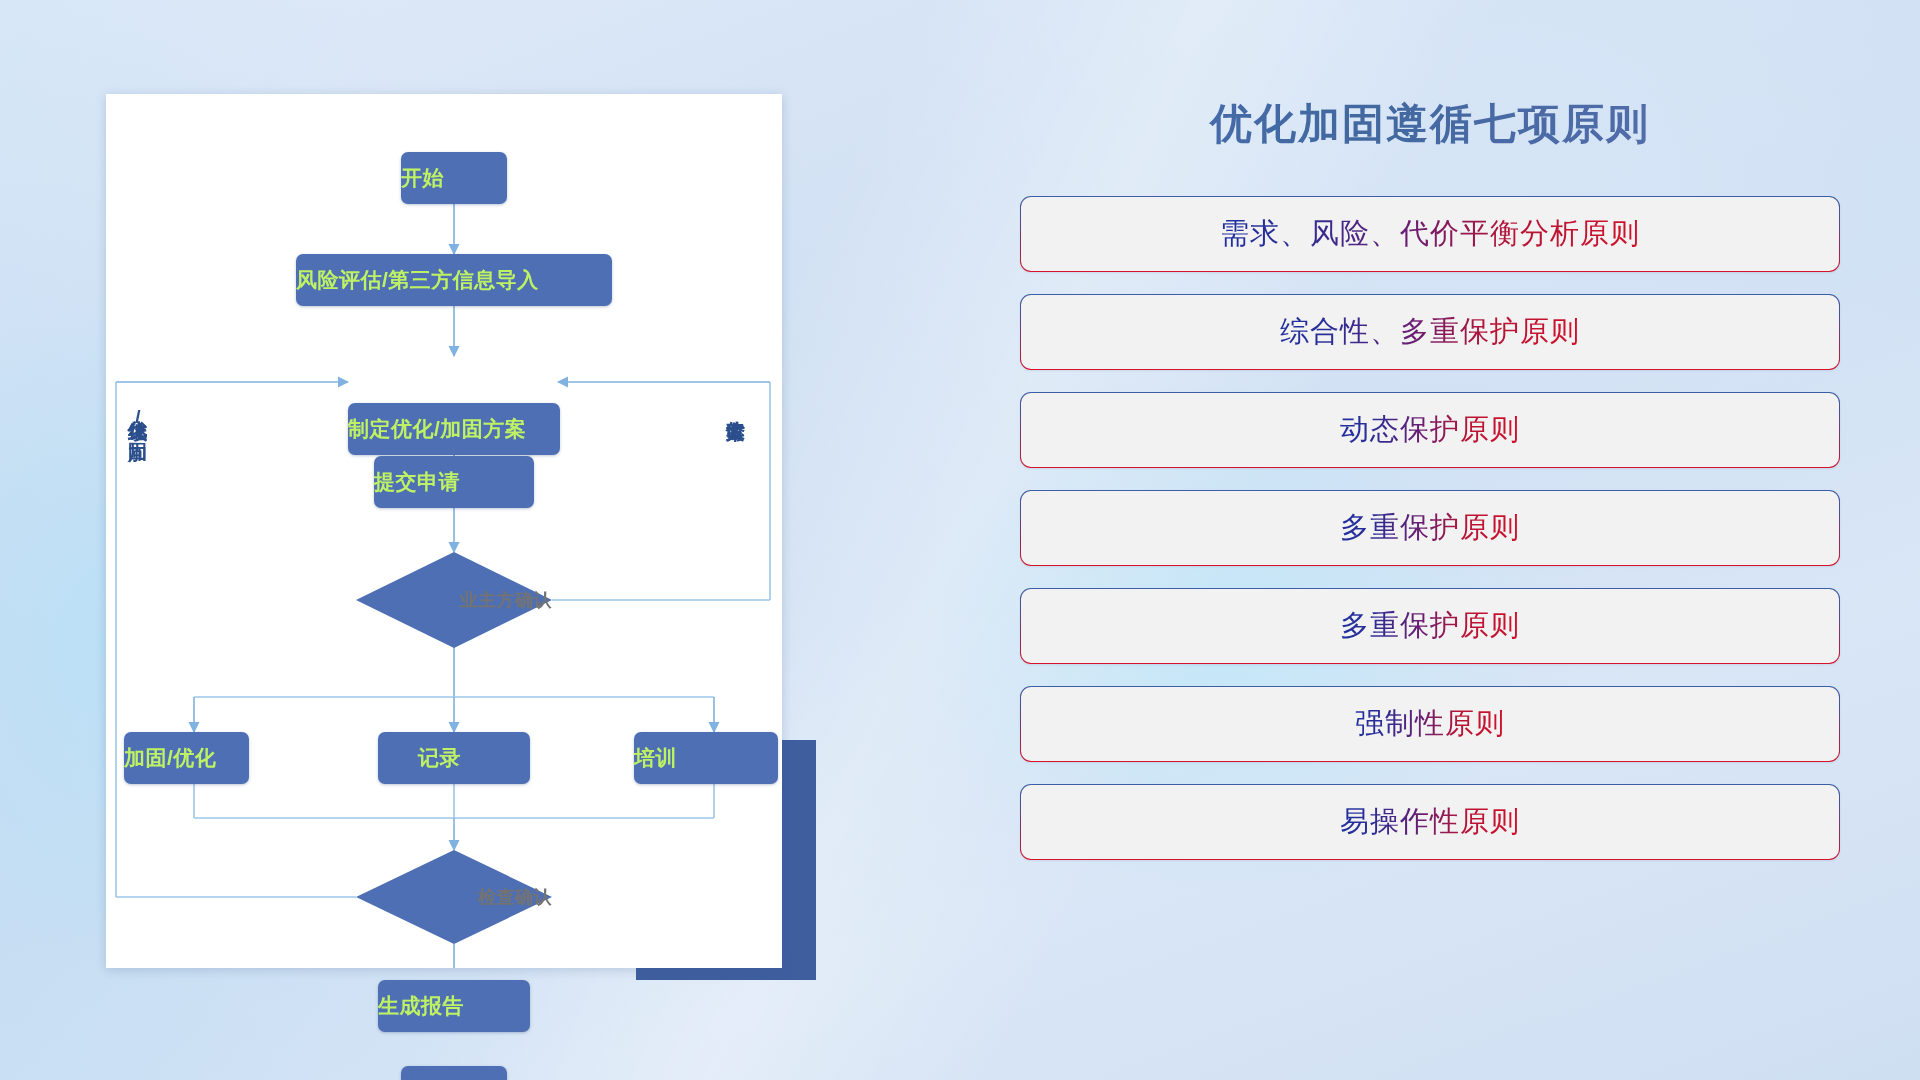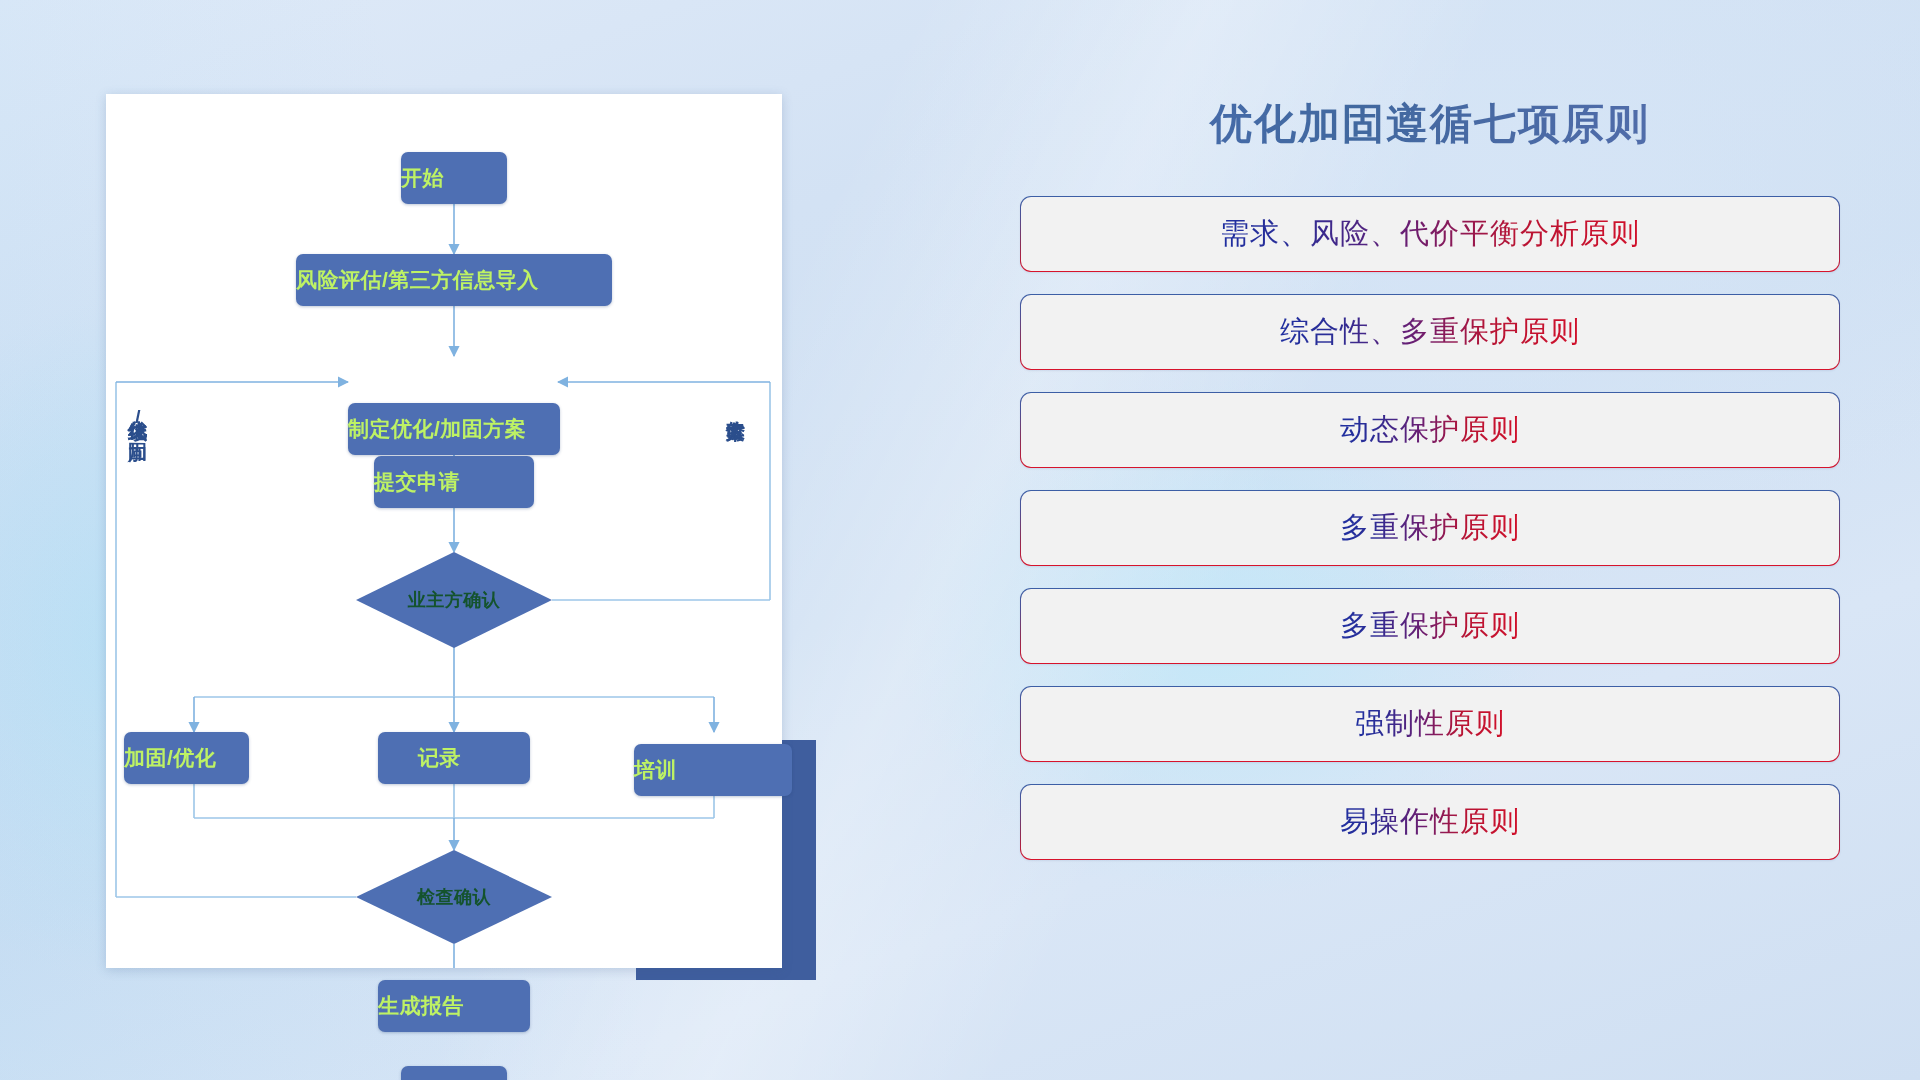--- a/index.html
+++ b/index.html
@@ -67,22 +67,22 @@
     font-weight: bold;
     white-space: nowrap;
     box-shadow: 0 1px 3px rgba(40,70,120,0.30);
     letter-spacing: 0.5px;
   }
 
   .diamond-wrap { position: absolute; }
   .diamond-wrap .dlabel {
     position: absolute;
     left: 0; top: 0; width: 100%; height: 100%;
-    display: flex; align-items: center; justify-content: center;
-    color: #14532d; font-weight: bold; white-space: nowrap;
+    display: flex; align-items: center; justify-content: flex-end;
+    color: #737373; font-weight: bold; white-space: nowrap;
     letter-spacing: 0.5px;
   }
 
   .vlabel {
     position: absolute;
     writing-mode: vertical-rl;
     text-orientation: upright;
     color: #2B4E8C;
     font-weight: bold;
     font-size: 19px;
@@ -228,21 +228,21 @@
     </div>
 
     <div class="node" style="left:18px; top:638px; width:125px; height:52px; font-size:21px;">
       <span>加固/优化</span>
     </div>
 
     <div class="node" style="left:272px; top:638px; width:152px; height:52px; font-size:21px;padding-left:40px;">
       <span>记录</span>
     </div>
 
-    <div class="node" style="left:528px; top:638px; width:158px; height:52px; font-size:21px;margin-top:12px;">
+    <div class="node" style="left:528px; top:638px; width:144px; height:52px; font-size:21px;">
       <span>培训</span>
     </div>
 
     <div class="diamond-wrap" style="left:250px; top:756px; width:196px; height:94px;">
       <svg width="196" height="94" viewBox="0 0 196 94" xmlns="http://www.w3.org/2000/svg">
         <polygon points="98,0 196,47 98,94 0,47" fill="#4E6FB3"></polygon>
       </svg>
       <div class="dlabel" style="font-size:18px;">
         <span>检查确认</span>
       </div>

